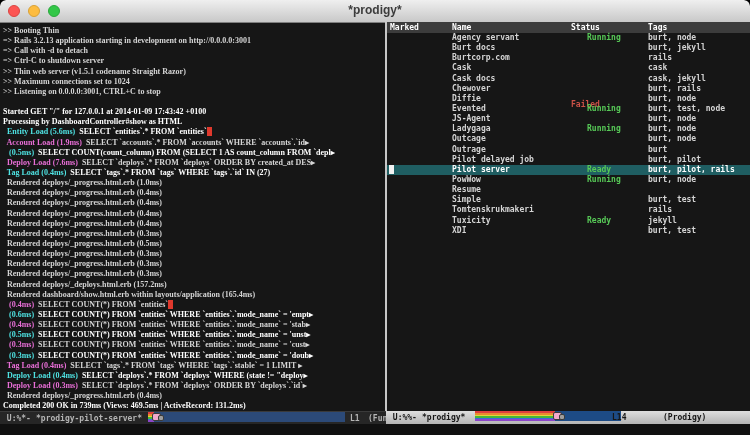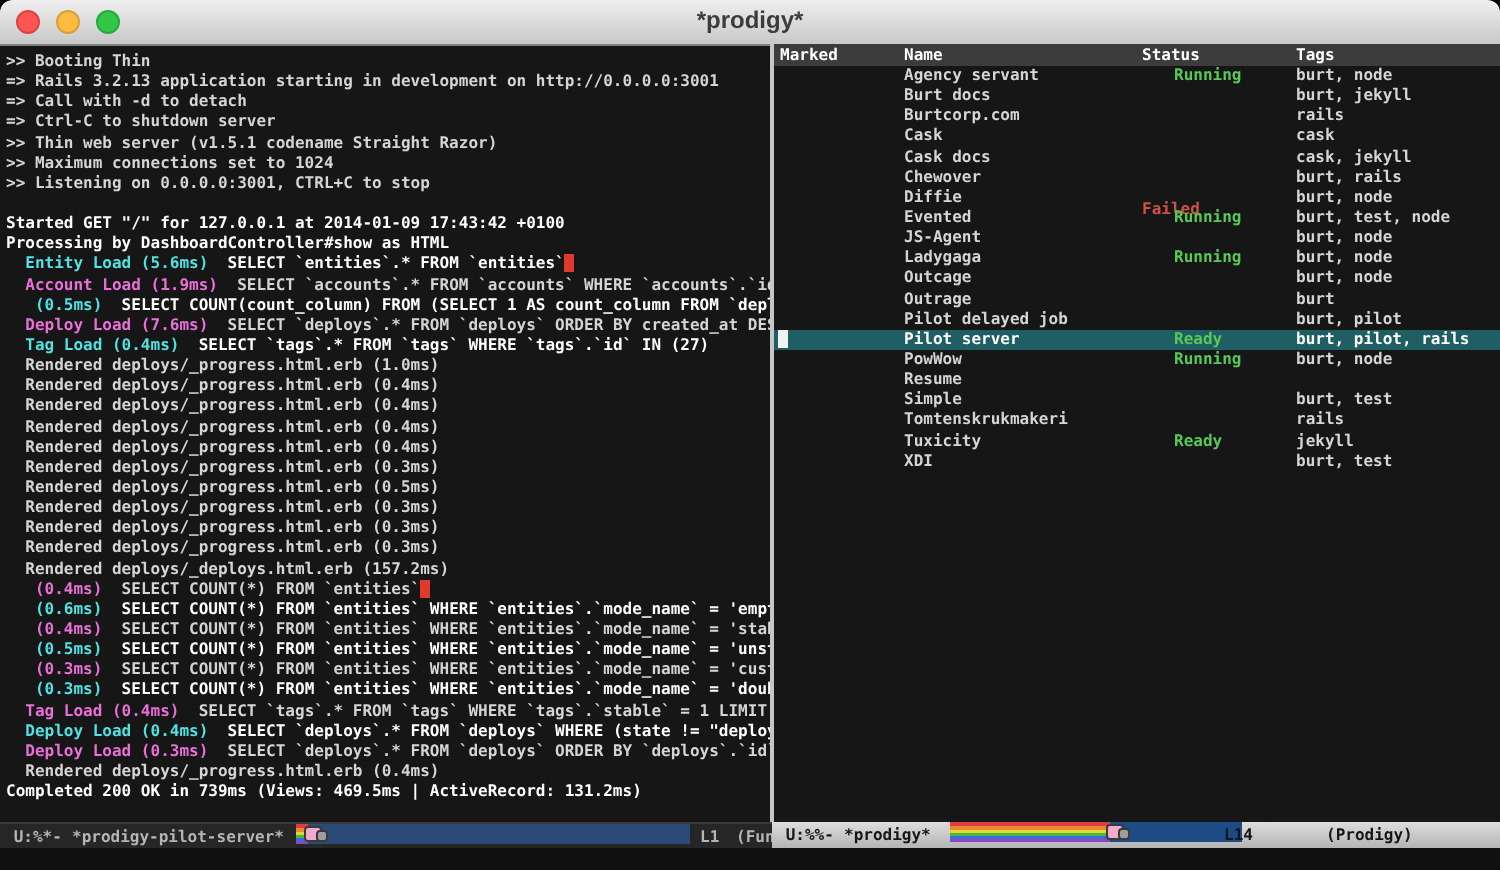--- a/index.html
+++ b/index.html
@@ -10,21 +10,21 @@
             background:linear-gradient(#efefef,#c8c8c8);border-bottom:1px solid #7f7f7f;
             border-radius:6px 6px 0 0;}
   .title-text{position:absolute;top:0;left:0;right:0;text-align:center;line-height:21px;
               font-family:"Liberation Sans",sans-serif;font-size:12px;font-weight:bold;color:#3c3c3c;}
   .tl{position:absolute;top:5px;width:12px;height:12px;border-radius:50%;box-sizing:border-box;}
   .tl.red{left:8px;background:#fc5553;border:1px solid #d94542;}
   .tl.yellow{left:28px;background:#fdbc40;border:1px solid #d8a137;}
   .tl.green{left:48px;background:#33c748;border:1px solid #2aa83d;}
   
   .pane-left{position:absolute;left:0;top:22px;width:385px;bottom:24px;overflow:hidden;
-             padding:4px 0 0 3px;box-sizing:border-box;}
+             padding:4px 0 0 3px;box-sizing:border-box;font-family:Liberation Serif, serif;}
   .log-line{white-space:pre;height:10.15px;line-height:10.15px;font-size:8px;font-weight:bold;}
   .s-fg{color:var(--fg);}  .s-fgb{color:var(--fgb);}
   .s-cyan{color:var(--cyan);} .s-magenta{color:var(--magenta);}
   .cur{display:inline-block;width:5px;height:9px;vertical-align:-2px;}
   .cur.red{background:var(--cursor-red);}
   .vdivider{position:absolute;left:385px;top:22px;bottom:24px;width:2px;background:#c6c6c6;}
   .pane-right{position:absolute;left:387px;top:22px;right:0;bottom:24px;overflow:hidden;}
   .phead{position:relative;height:11px;background:var(--header-bg);color:#fff;
          font-size:8px;font-weight:bold;line-height:11px;}
   .phead span{position:absolute;top:0;white-space:pre;}
@@ -81,20 +81,21 @@
       <div class="log-line"><span class="s-fg">  Rendered deploys/_progress.html.erb (0.4ms)</span></div>
       <div class="log-line"><span class="s-fg">  Rendered deploys/_progress.html.erb (0.4ms)</span></div>
       <div class="log-line"><span class="s-fg">  Rendered deploys/_progress.html.erb (0.4ms)</span></div>
       <div class="log-line"><span class="s-fg">  Rendered deploys/_progress.html.erb (0.4ms)</span></div>
       <div class="log-line"><span class="s-fg">  Rendered deploys/_progress.html.erb (0.3ms)</span></div>
       <div class="log-line"><span class="s-fg">  Rendered deploys/_progress.html.erb (0.5ms)</span></div>
       <div class="log-line"><span class="s-fg">  Rendered deploys/_progress.html.erb (0.3ms)</span></div>
       <div class="log-line"><span class="s-fg">  Rendered deploys/_progress.html.erb (0.3ms)</span></div>
       <div class="log-line"><span class="s-fg">  Rendered deploys/_progress.html.erb (0.3ms)</span></div>
       <div class="log-line"><span class="s-fg">  Rendered deploys/_deploys.html.erb (157.2ms)</span></div>
+      <div class="log-line"><span class="s-fg">  Rendered dashboard/show.html.erb within layouts/application (165.4ms)</span></div>
       <div class="log-line"><span class="s-magenta">   (0.4ms)</span><span class="s-fg">  SELECT COUNT(*) FROM `entities`</span><span class="cur red"></span></div>
       <div class="log-line"><span class="s-cyan">   (0.6ms)</span><span class="s-fgb">  SELECT COUNT(*) FROM `entities` WHERE `entities`.`mode_name` = 'empt▸</span></div>
       <div class="log-line"><span class="s-magenta">   (0.4ms)</span><span class="s-fg">  SELECT COUNT(*) FROM `entities` WHERE `entities`.`mode_name` = 'stab▸</span></div>
       <div class="log-line"><span class="s-cyan">   (0.5ms)</span><span class="s-fgb">  SELECT COUNT(*) FROM `entities` WHERE `entities`.`mode_name` = 'unst▸</span></div>
       <div class="log-line"><span class="s-magenta">   (0.3ms)</span><span class="s-fg">  SELECT COUNT(*) FROM `entities` WHERE `entities`.`mode_name` = 'cust▸</span></div>
       <div class="log-line"><span class="s-cyan">   (0.3ms)</span><span class="s-fgb">  SELECT COUNT(*) FROM `entities` WHERE `entities`.`mode_name` = 'doub▸</span></div>
       <div class="log-line"><span class="s-magenta">  Tag Load (0.4ms)</span><span class="s-fg">  SELECT `tags`.* FROM `tags` WHERE `tags`.`stable` = 1 LIMIT ▸</span></div>
       <div class="log-line"><span class="s-cyan">  Deploy Load (0.4ms)</span><span class="s-fgb">  SELECT `deploys`.* FROM `deploys` WHERE (state != "deploy▸</span></div>
       <div class="log-line"><span class="s-magenta">  Deploy Load (0.3ms)</span><span class="s-fg">  SELECT `deploys`.* FROM `deploys` ORDER BY `deploys`.`id`▸</span></div>
       <div class="log-line"><span class="s-fg">  Rendered deploys/_progress.html.erb (0.4ms)</span></div>

